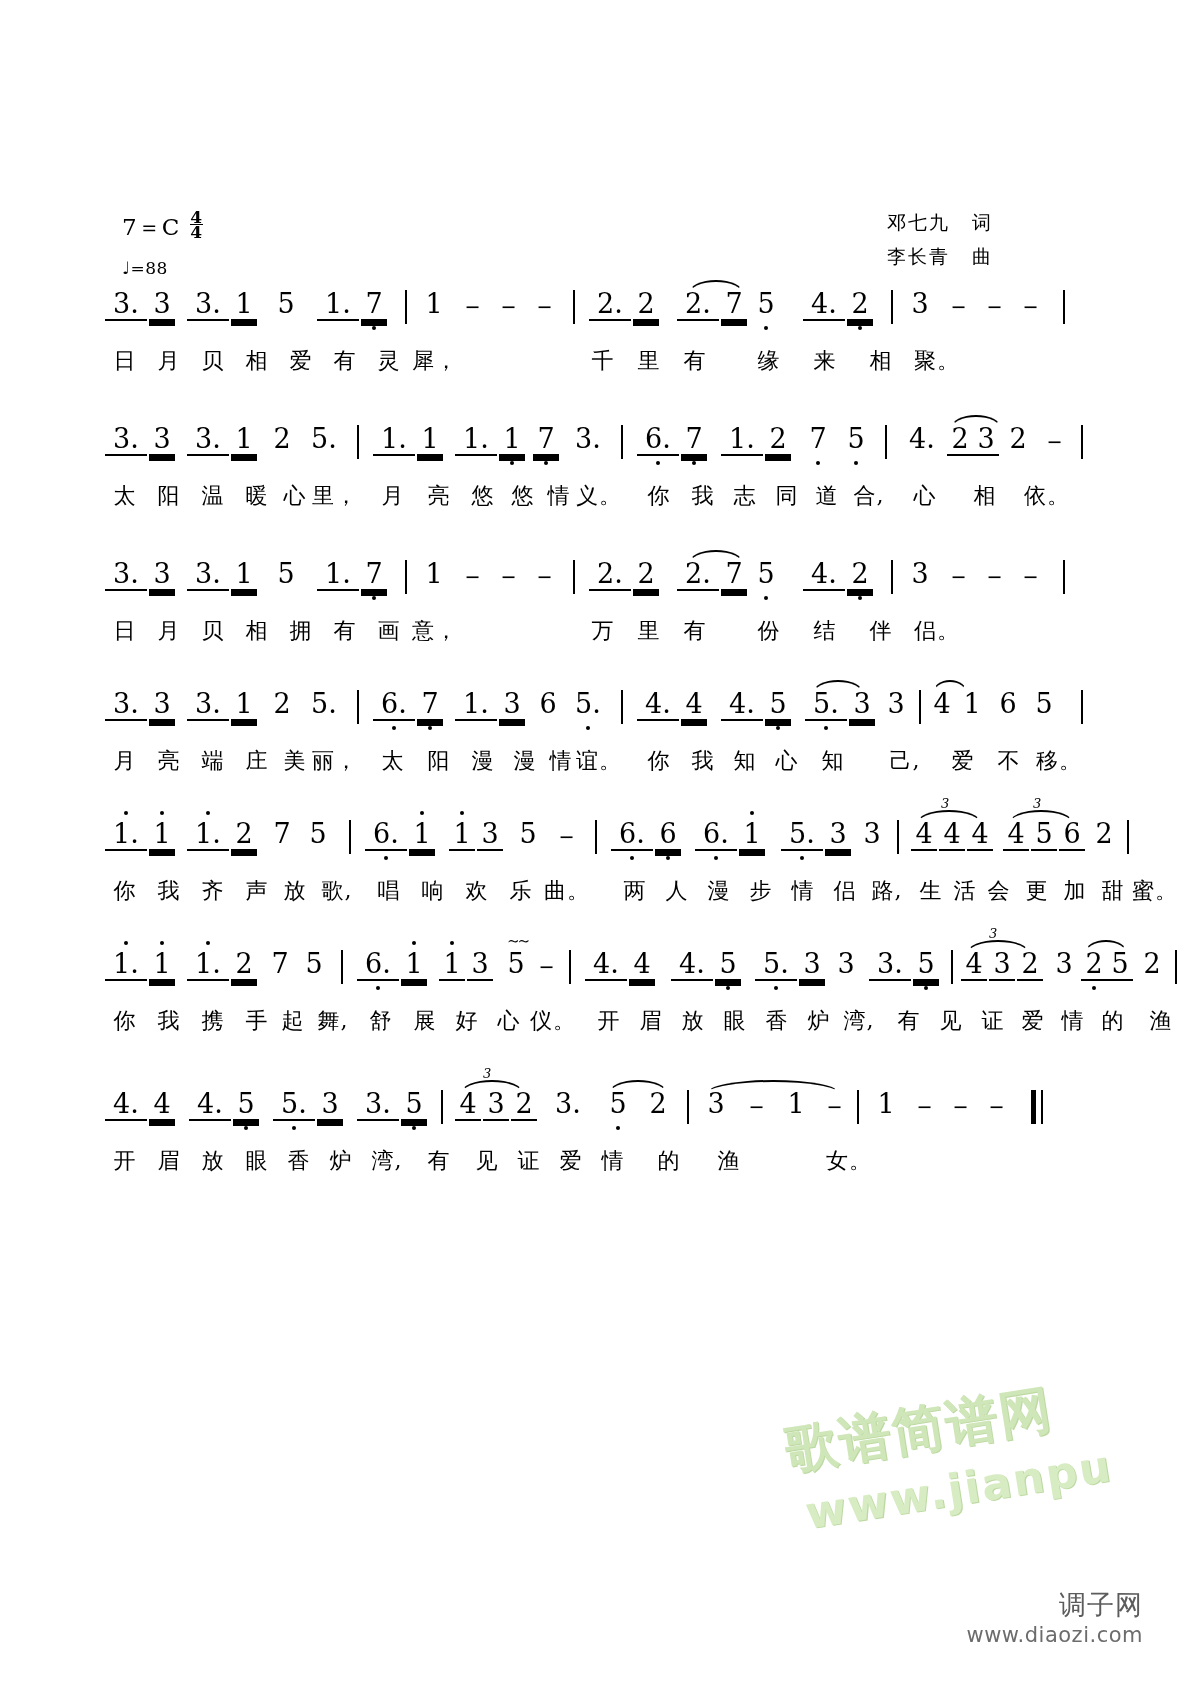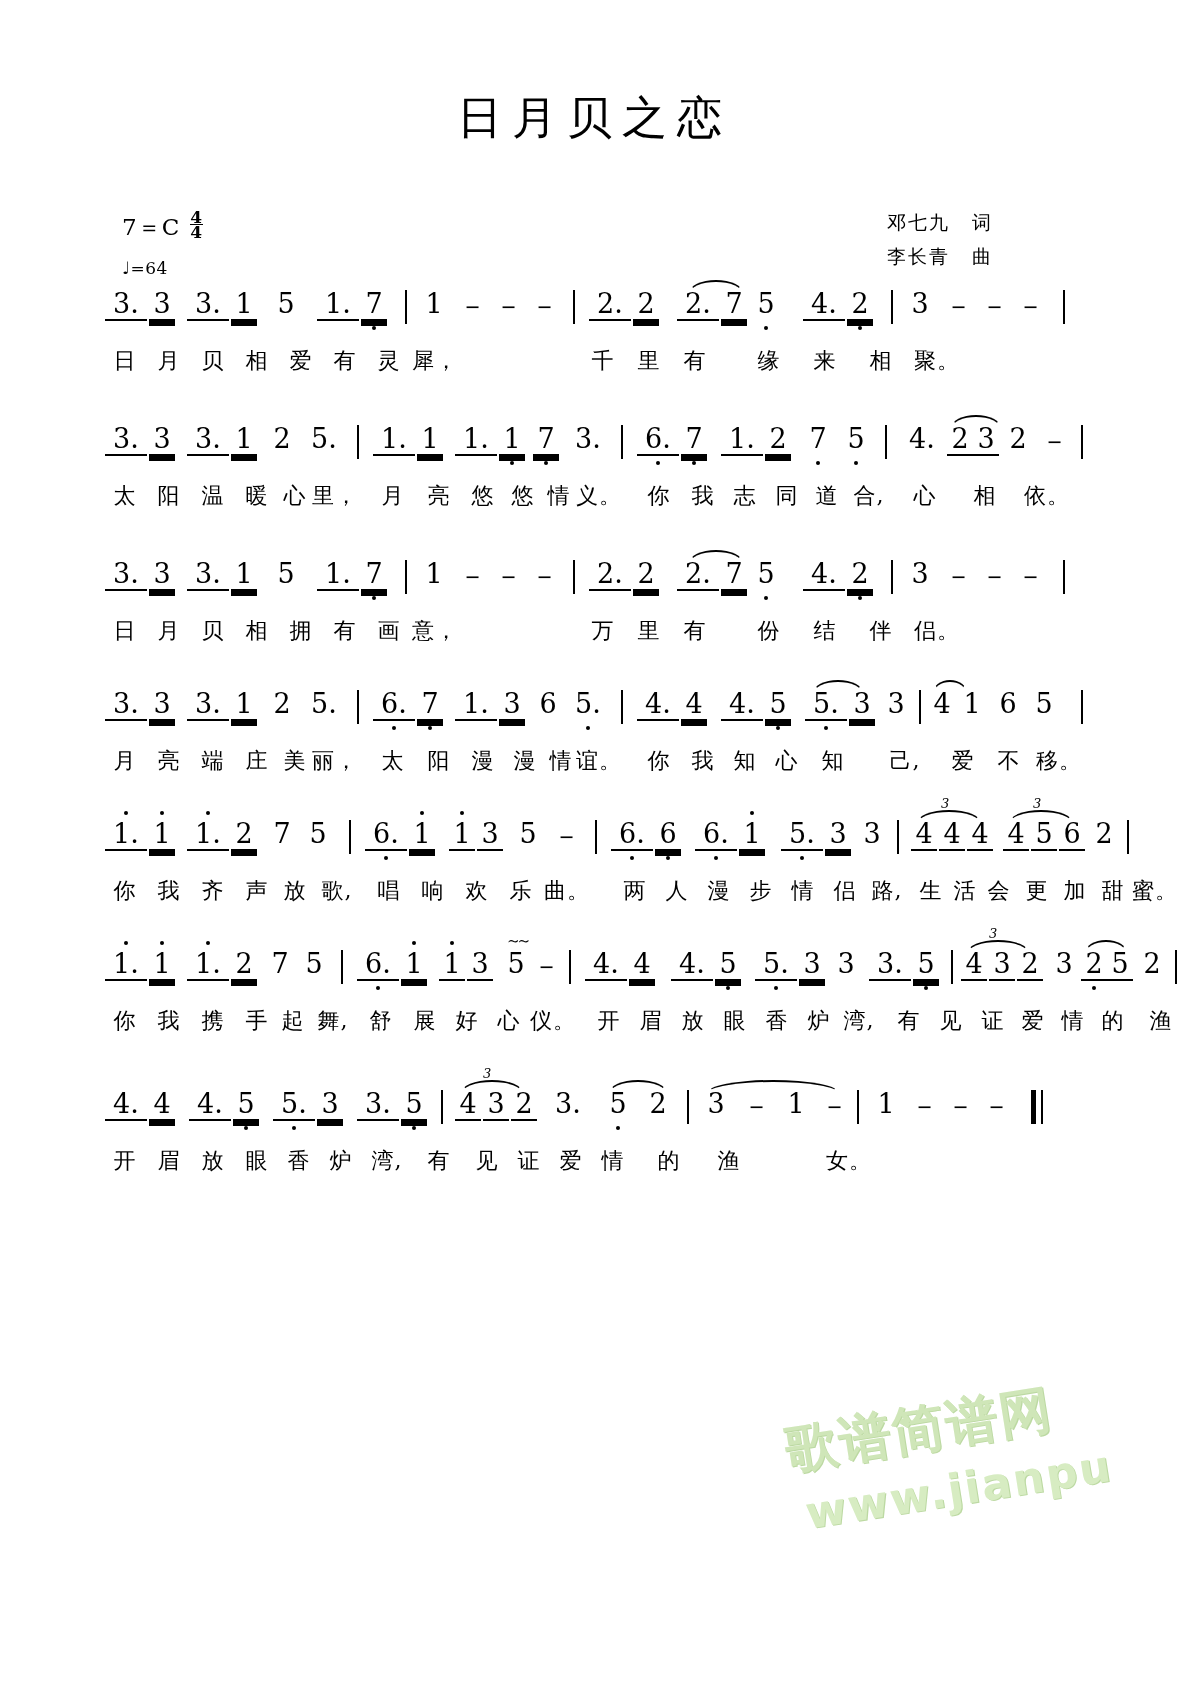--- a/index.html
+++ b/index.html
@@ -192,40 +192,39 @@
     line-height: 1.25;
   }
   .wm-corner .cn { font-size: 27px; letter-spacing: 1px; color: #5c5c5c; font-family: "DejaVu Serif","Liberation Serif",serif;}
   .wm-corner .url { font-size: 21px; letter-spacing: 0.5px; }
 </style>
 </head>
 <body>
 
 <div class="sheet">
 
-  <div class="title">日月贝之恋</div>
 
   <div class="credits">
     <div class="row">
       <span>邓七九</span><span class="role">词</span>
     </div>
     <div class="row">
       <span>李长青</span><span class="role">曲</span>
     </div>
   </div>
 
   <div class="keysig">
     <span>7＝C</span>
     <span class="meter">
       <span class="num">4</span>
       <span class="den">4</span>
     </span>
   </div>
 
-  <div class="tempo">♩=64</div>
+  <div class="tempo">♩=88</div>
 
   <div class="system" style="top:288px;">
     <div class="notes">
       <span class="n u1" style="left:0px;width:42px;">3.</span>
       <span class="n u2" style="left:44px;width:26px;">3</span>
       <span class="n u1" style="left:82px;width:42px;">3.</span>
       <span class="n u2" style="left:126px;width:26px;">1</span>
       <span class="n" style="left:168px;width:26px;">5</span>
       <span class="n u1" style="left:212px;width:42px;">1.</span>
       <span class="n u2 dotdn" style="left:256px;width:26px;">7</span>
@@ -619,14 +618,18 @@
       <span class="ly" style="left:604px;width:40px;">渔</span>
       <span class="ly" style="left:720px;width:48px;">女。</span>
     </div>
   </div>
 
   <div class="wm-green">
     <span>歌谱简谱网</span>
     <span class="l2">www.jianpu</span>
   </div>
 
+  <div class="wm-corner">
+    <div class="cn">调子网</div>
+    <div class="url">www.diaozi.com</div>
+  </div>
 
 </div>
 
 </body></html>

